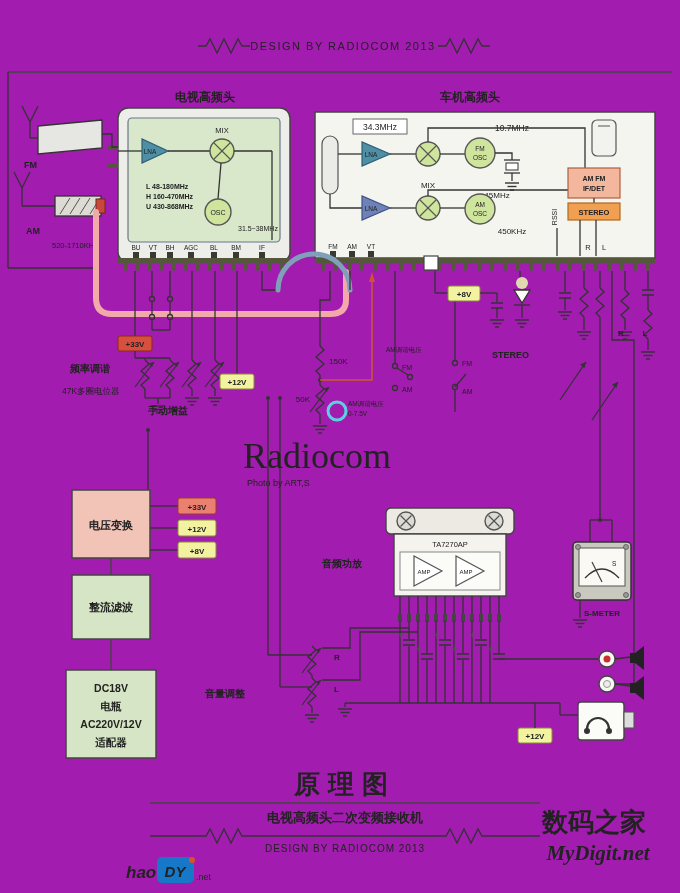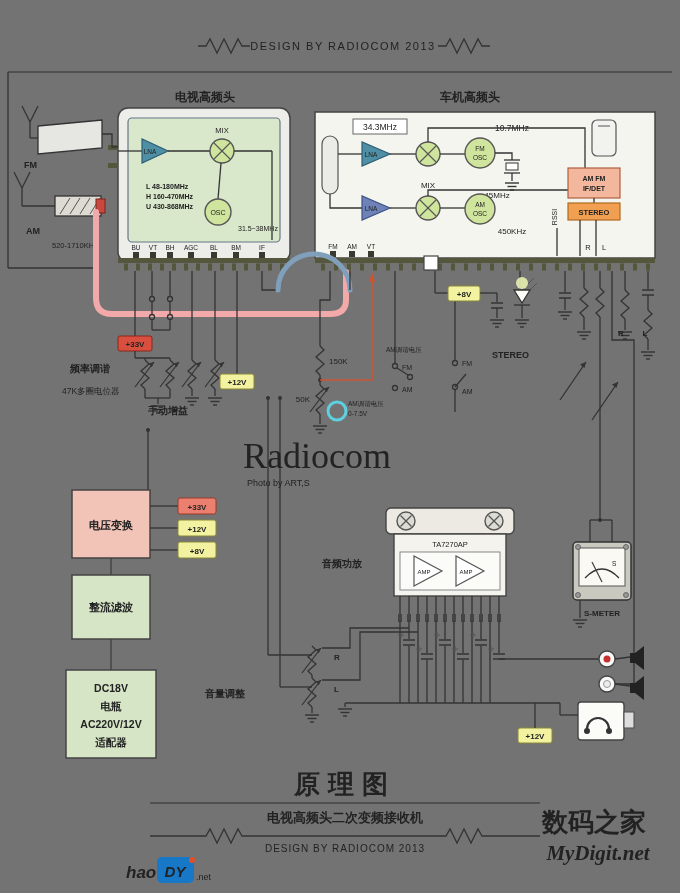--- a/index.html
+++ b/index.html
@@ -1,16 +1,16 @@
 <!DOCTYPE html>
 <html><head>
 <meta charset="utf-8">
 <style>
   html,body{margin:0;padding:0;background:#fff;}
-  #stage{position:relative;width:680px;height:893px;background:#737373;overflow:hidden;}
+  #stage{position:relative;width:680px;height:893px;background:#a21caf;overflow:hidden;}
   text{font-family:"Liberation Sans","DejaVu Sans",sans-serif;fill:#222;}
   .serif{font-family:"Liberation Serif","DejaVu Serif",serif;}
   .w{stroke:#333;stroke-width:1.3;fill:none;}
   .w2{stroke:#444;stroke-width:1.5;fill:none;}
   .thin{stroke:#555;stroke-width:1;fill:none;}
 </style>
 </head>
 <body>
 
 <div id="stage">

